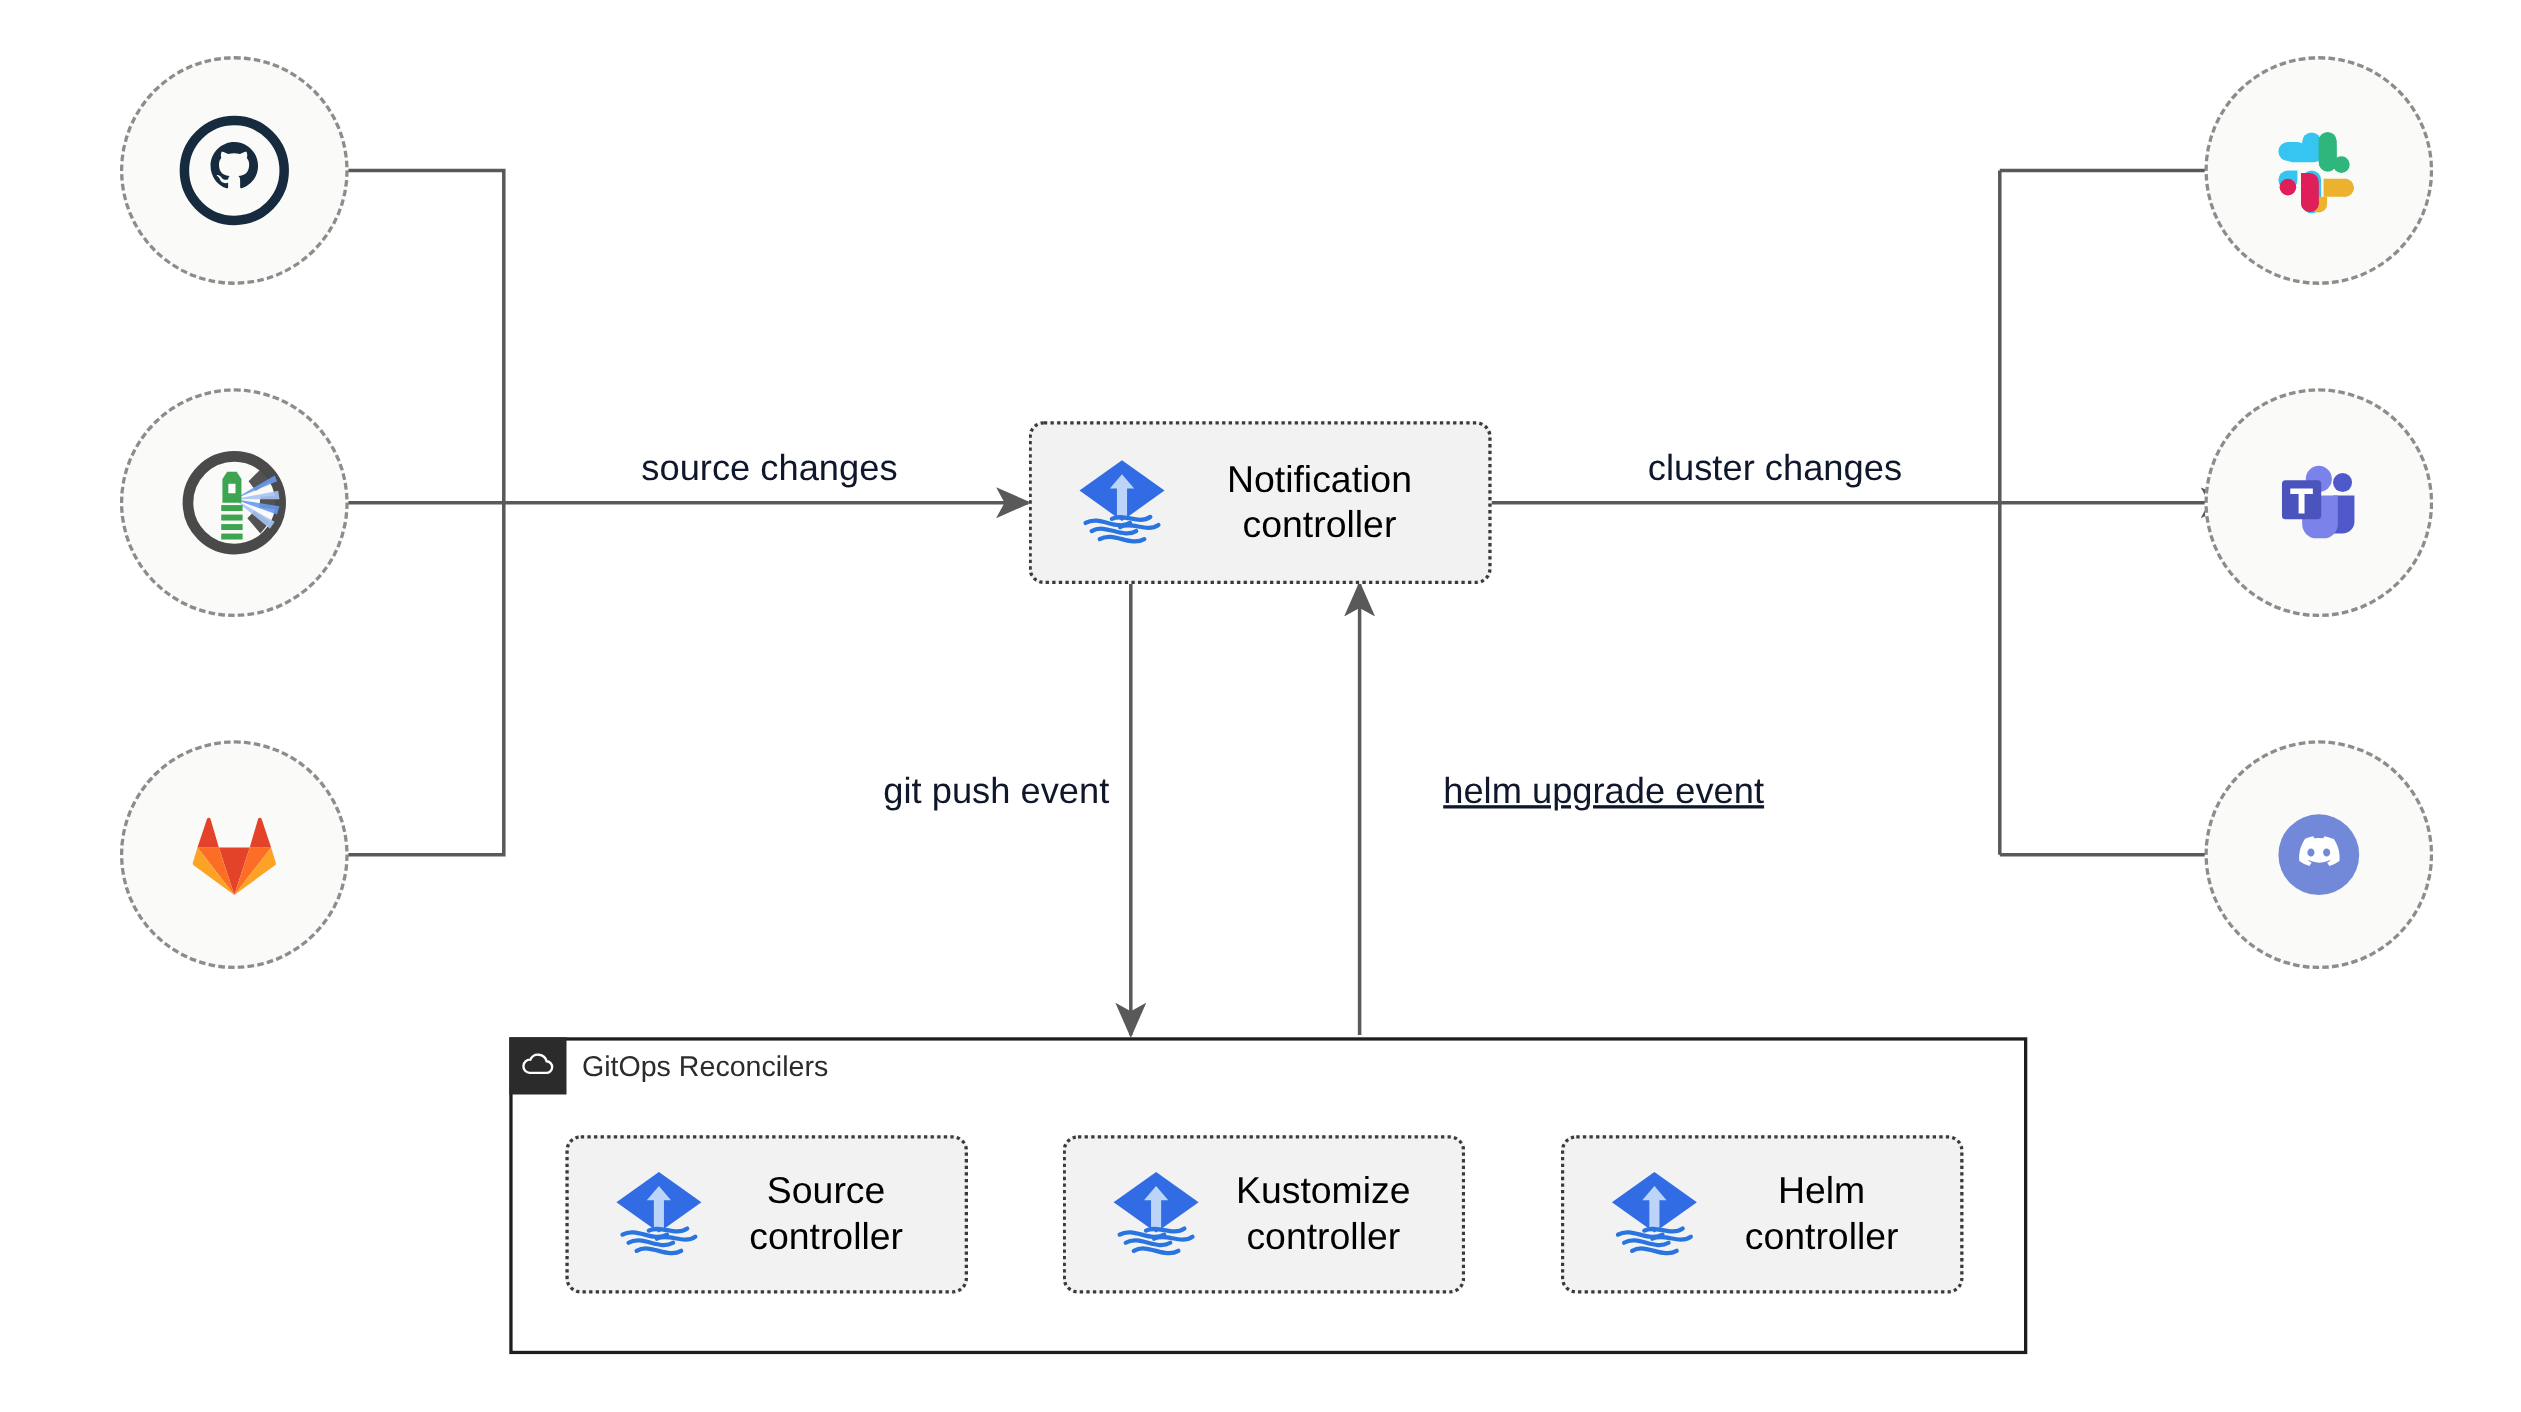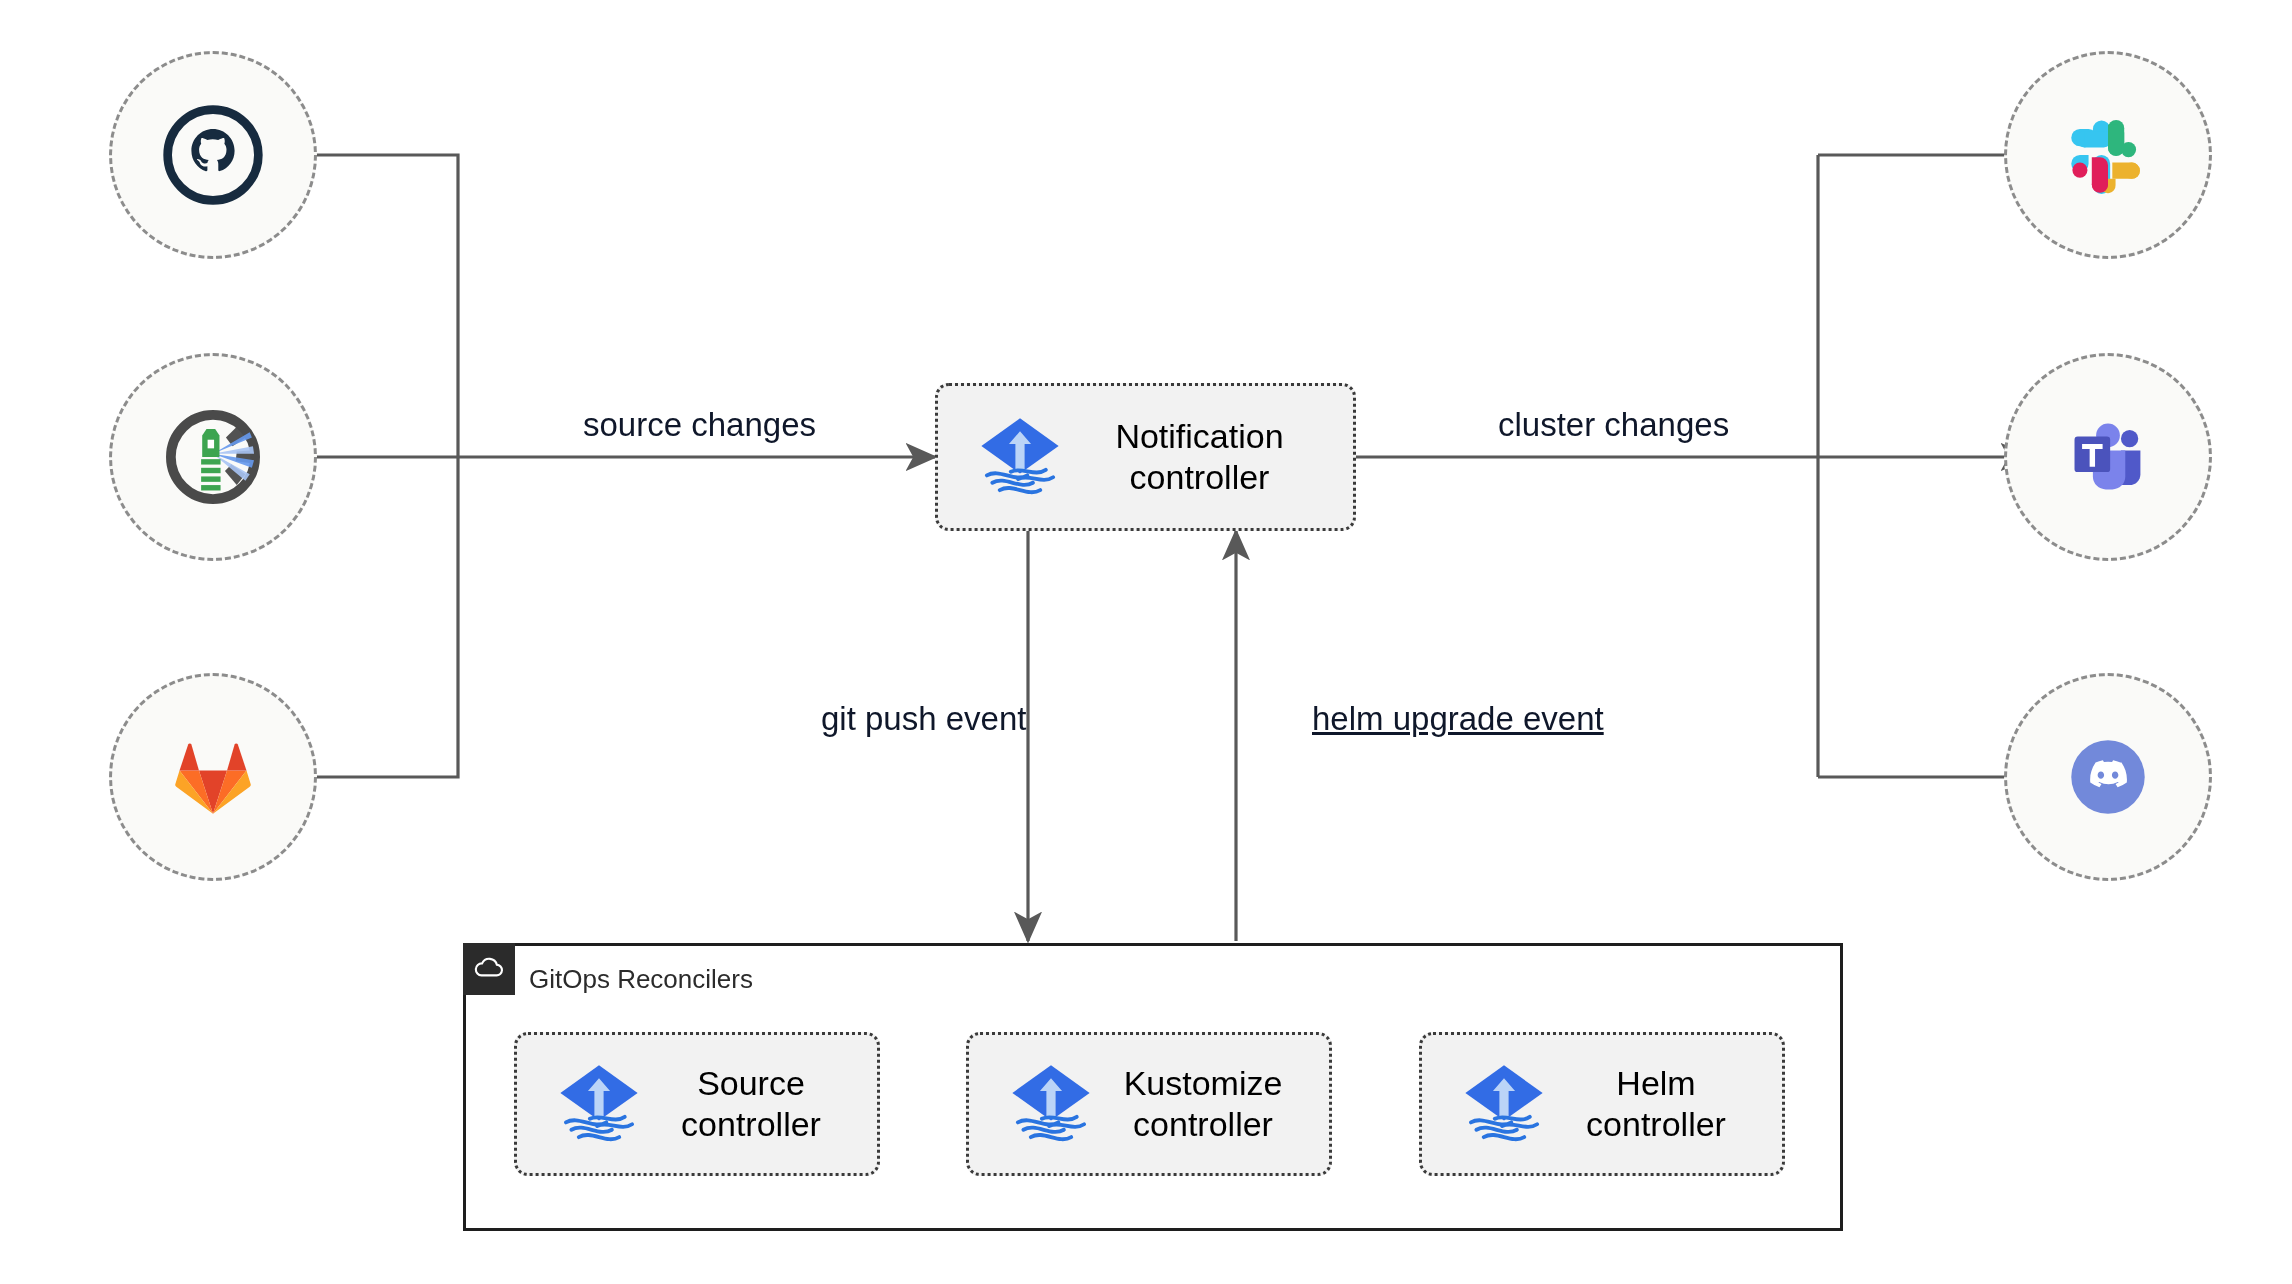--- a/index.html
+++ b/index.html
@@ -96,21 +96,21 @@
     background: #ffffff;
     box-sizing: border-box;
     z-index: 2;
   }
   #gitops-header {
     position: absolute;
     left: 463px;
     top: 943px;
     height: 52px;
     display: flex;
-    align-items: flex-end;
+    align-items: center;
     z-index: 5;
   }
   #gitops-badge {
     width: 52px;
     height: 52px;
     background: #2B2B2B;
     display: flex;
     align-items: center;
     justify-content: center;
     flex: 0 0 auto;
@@ -316,16 +316,16 @@
         <path d="M40 66 C52 60, 66 72, 78 64"></path>
         <path d="M48 74 C60 68, 74 80, 86 72"></path>
       </g>
     </svg>
     <div class="node-label">Helm
 controller</div>
   </div>
 
   <div class="edge-label" style="left:583px; top:406px;">source changes</div>
   <div class="edge-label" style="left:1472px; top:406px;margin-left:26px;">cluster changes</div>
-  <div class="edge-label" style="left:803px; top:700px;margin-left:18px;">git push event</div>
+  <div class="edge-label" style="left:803px; top:700px;">git push event</div>
   <div class="edge-label" style="left:1312px; top:700px;text-decoration:underline;">helm upgrade event</div>
 
 </div>
 
 </body></html>

